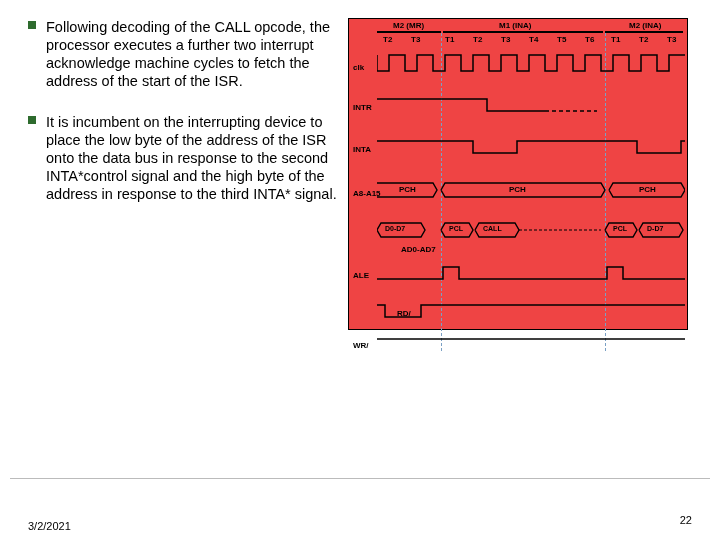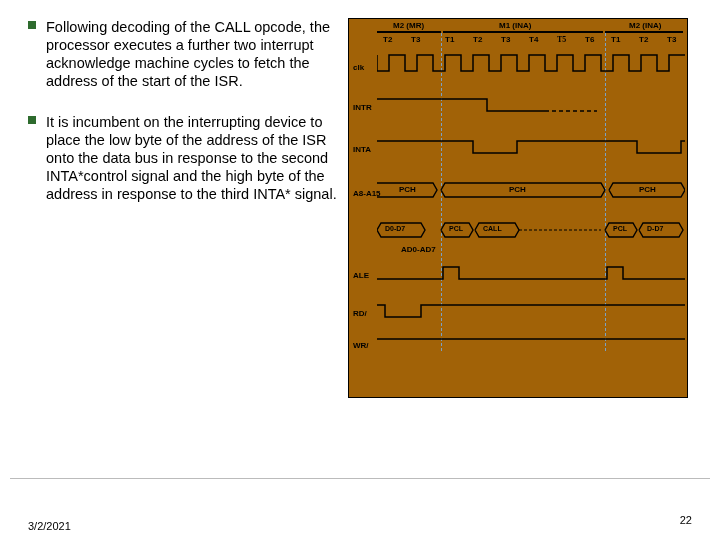--- a/index.html
+++ b/index.html
@@ -50,26 +50,26 @@
   .bullet-icon span {
     display: block;
     width: 8px;
     height: 8px;
     background: #2e6b2e;
   }
   .bullet-text { flex: 1; }
   .right {
     width: 340px;
     border: 1.5px solid #000;
-    background: #a16207;
+    background: #ef4444;
     position: relative;
     font-family: Arial, sans-serif;
     font-size: 8px;
     font-weight: bold;
-    height: 380px;
+    height: 312px;
   }
   .tlabel { position:absolute; font-size:8px; font-weight:bold; }
   .siglabel { position:absolute; left:4px; font-size:8px; font-weight:bold; }
   .footer-date {
     position: absolute;
     left: 28px;
     bottom: 8px;
     font-size: 11px;
     color: #000;
   }
@@ -122,36 +122,36 @@
       <div class="hline" style="left:28px; top:12px; width:64px;"></div>
       <div class="hline" style="left:94px; top:12px; width:160px;"></div>
       <div class="hline" style="left:256px; top:12px; width:78px;"></div>
 
       <div class="tlabel" style="left:34px; top:16px;">T2</div>
       <div class="tlabel" style="left:62px; top:16px;">T3</div>
       <div class="tlabel" style="left:96px; top:16px;">T1</div>
       <div class="tlabel" style="left:124px; top:16px;">T2</div>
       <div class="tlabel" style="left:152px; top:16px;">T3</div>
       <div class="tlabel" style="left:180px; top:16px;">T4</div>
-      <div class="tlabel" style="left:208px; top:16px;font-family:Liberation Serif, serif;">T5</div>
+      <div class="tlabel" style="left:208px; top:16px;">T5</div>
       <div class="tlabel" style="left:236px; top:16px;">T6</div>
       <div class="tlabel" style="left:262px; top:16px;">T1</div>
       <div class="tlabel" style="left:290px; top:16px;">T2</div>
       <div class="tlabel" style="left:318px; top:16px;">T3</div>
 
       <div class="dash-v" style="left:92px; top:14px; height:318px;"></div>
       <div class="dash-v" style="left:256px; top:14px; height:318px;"></div>
 
       <div class="siglabel" style="top:44px;">clk</div>
       <div class="siglabel" style="top:84px;">INTR</div>
       <div class="siglabel" style="top:126px;">INTA</div>
       <div class="siglabel" style="top:170px;">A8-A15</div>
       <div class="siglabel" style="top:226px;margin-left:48px;">AD0-AD7</div>
       <div class="siglabel" style="top:252px;">ALE</div>
-      <div class="siglabel" style="top:290px;">RD/</div>
+      <div class="siglabel" style="top:290px;margin-left:44px;">RD/</div>
       <div class="siglabel" style="top:322px;">WR/</div>
 
       <svg style="position:absolute; left:28px; top:32px; width:308px; height:24px;" viewBox="0 0 308 24">
         <path d="M0 4 L0 20 L12 20 L12 4 L28 4 L28 20 L40 20 L40 4 L56 4 L56 20 L68 20 L68 4 L84 4 L84 20 L96 20 L96 4 L112 4 L112 20 L124 20 L124 4 L140 4 L140 20 L152 20 L152 4 L168 4 L168 20 L180 20 L180 4 L196 4 L196 20 L208 20 L208 4 L224 4 L224 20 L236 20 L236 4 L252 4 L252 20 L264 20 L264 4 L280 4 L280 20 L292 20 L292 4 L308 4" fill="none" stroke="#000" stroke-width="1.5"></path>
       </svg>
 
       <svg style="position:absolute; left:28px; top:76px; width:308px; height:20px;" viewBox="0 0 308 20">
         <path d="M0 4 L110 4 L110 16 L168 16" fill="none" stroke="#000" stroke-width="1.5"></path>
         <path d="M168 16 L220 16" fill="none" stroke="#000" stroke-width="1.5" stroke-dasharray="4 3"></path>
       </svg>

